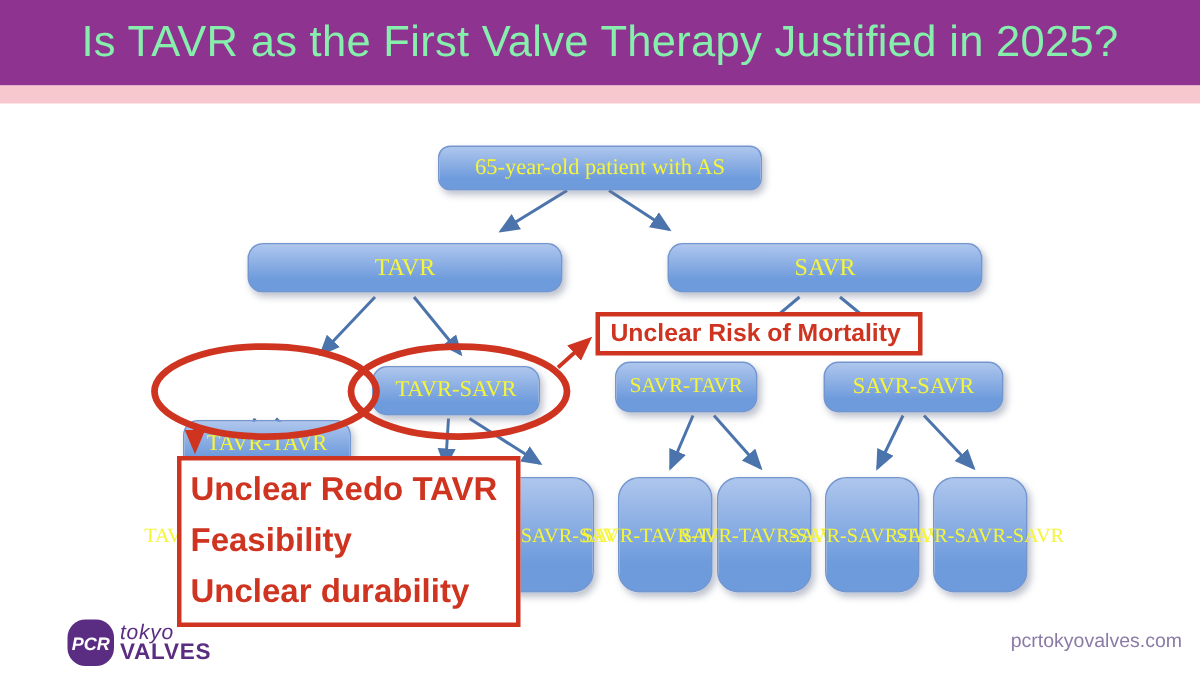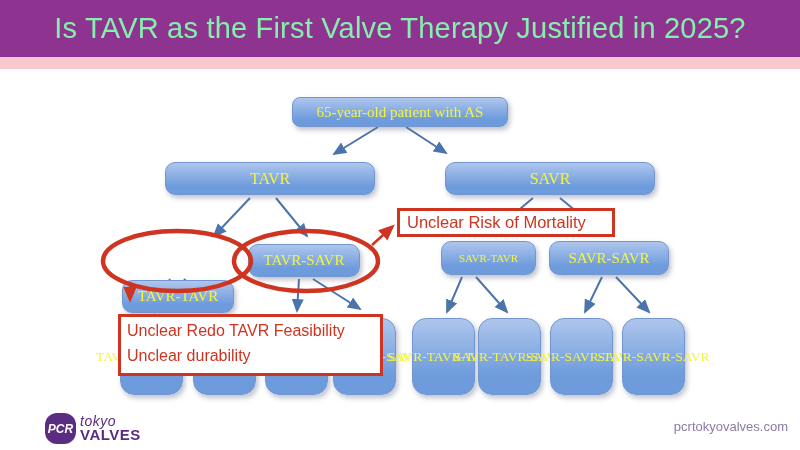--- a/index.html
+++ b/index.html
@@ -15,42 +15,42 @@
   
   .node{position:absolute;display:flex;align-items:center;justify-content:center;text-align:center;
         background:linear-gradient(180deg,var(--node-blue-top) 0%,var(--node-blue-bottom) 75%);
         border:1.5px solid var(--node-border);border-radius:10px;color:var(--node-text-yellow);
         box-shadow:2px 3px 5px rgba(110,120,145,.45);box-sizing:border-box;z-index:2;font-family:Liberation Serif, serif;}
   #node-root{left:292px;top:97px;width:216px;height:30px;font-size:15px;border-radius:8px;}
   #node-tavr{left:165px;top:162px;width:210px;height:33px;font-size:16px;}
   #node-savr{left:445px;top:162px;width:210px;height:33px;font-size:16px;}
   #node-tt{left:122px;top:244px;width:112px;height:33px;font-size:15px;margin-top:36px;}
   #node-ts{left:248px;top:244px;width:112px;height:33px;font-size:15px;}
-  #node-st{left:410px;top:241px;width:95px;height:34px;font-size:11px;margin-left:31px;}
+  #node-st{left:410px;top:241px;width:95px;height:34px;font-size:14px;}
   #node-ss{left:549px;top:241px;width:120px;height:34px;font-size:15px;}
   .leaf{top:318px;width:63px;height:77px;border-radius:14px;font-size:13.5px;line-height:1.32;}
   #leaf-0{left:120px;} #leaf-1{left:193px;} #leaf-2{left:265px;} #leaf-3{left:333px;}
   #leaf-4{left:412px;} #leaf-5{left:478px;} #leaf-6{left:550px;} #leaf-7{left:622px;}
 
   
   svg.layer{position:absolute;left:0;top:0;width:800px;height:450px;pointer-events:none;}
   svg.arrows{z-index:1;}
   svg.overlay{z-index:5;}
   .arrows line{stroke:var(--arrow-blue);stroke-width:2;}
   #mb path{fill:var(--arrow-blue);}
   .overlay ellipse{fill:none;stroke:var(--annotation-red);stroke-width:4.5;}
   .overlay line{stroke:var(--annotation-red);stroke-width:2.5;}
   #mr path{fill:var(--annotation-red);}
 
   
   .redbox{position:absolute;background:#ffffff;border:3px solid var(--annotation-red);
-          color:var(--annotation-red);font-weight:400;box-sizing:border-box;z-index:4;}
+          color:var(--annotation-red);font-weight:700;box-sizing:border-box;z-index:4;}
   #box-risk{left:397px;top:208px;width:218px;height:29px;font-size:16.5px;
             display:flex;align-items:center;padding-left:7px;}
-  #box-redo{left:118px;top:314px;width:265px;font-size:16px;line-height:1.55;padding:2px 6px 4px 6px;}
+  #box-redo{left:118px;top:304px;width:229px;font-size:22px;line-height:1.55;padding:2px 6px 4px 6px;}
 
   
   .logo-badge{position:absolute;left:45px;top:413px;width:31px;height:31px;border-radius:12px;
               background:var(--logo-purple);color:#fff;display:flex;align-items:center;justify-content:center;
               font-size:12px;font-weight:700;font-style:italic;z-index:2;}
   .logo-text{position:absolute;left:80px;top:414px;color:var(--logo-purple);line-height:14px;z-index:2;}
   .logo-text .t1{font-style:italic;font-size:14px;font-weight:500;letter-spacing:.5px;}
   .logo-text .t2{font-size:15px;font-weight:700;letter-spacing:.5px;}
   .website{position:absolute;right:12px;top:419px;color:var(--website-text);font-size:13px;}
 </style>

